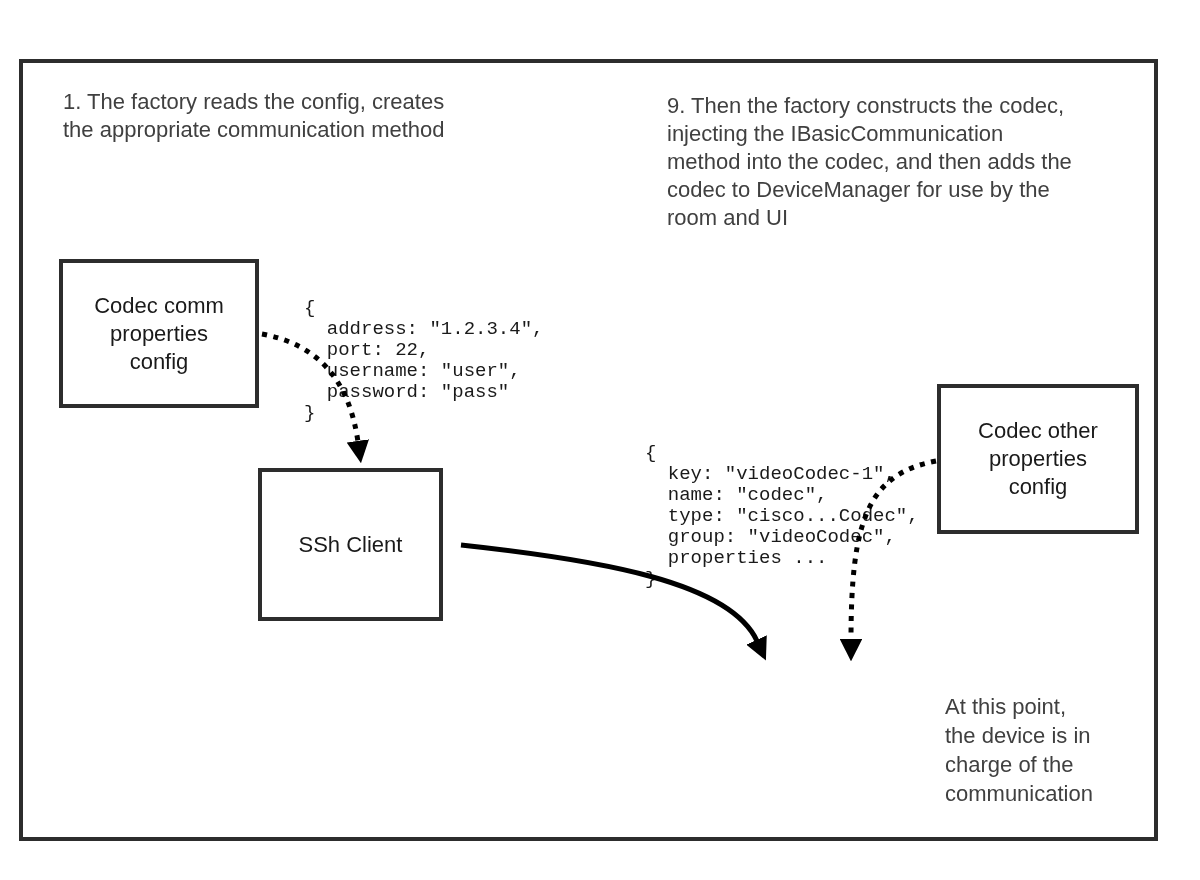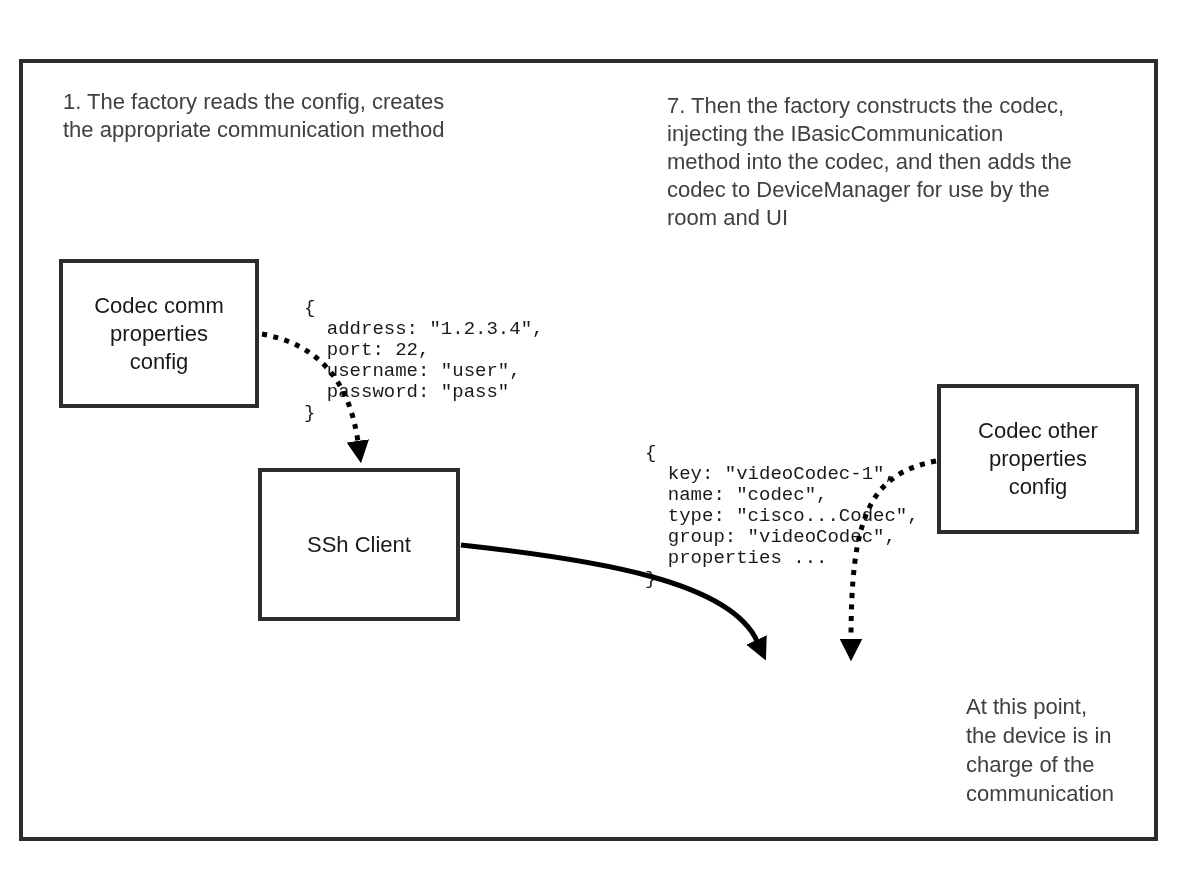--- a/index.html
+++ b/index.html
@@ -52,23 +52,23 @@
     position: absolute;
     margin: 0;
     font-family: "Liberation Mono", "DejaVu Sans Mono", monospace;
     font-size: 19px;
     line-height: 21px;
     white-space: pre;
     color: #1a1a1a;
   }
   #note-step1  { left: 63px;  top: 88px; }
   #note-step2  { left: 667px; top: 92px; }
-  #note-result { left: 945px; top: 692px; line-height: 29px; margin-left: 21px; }
+  #note-result { left: 945px; top: 692px; line-height: 29px; }
   #node-codec-comm  { left: 59px;  top: 259px; width: 200px; height: 149px; }
-  #node-ssh-client  { left: 258px; top: 468px; width: 202px; height: 153px; }
+  #node-ssh-client  { left: 258px; top: 468px; width: 185px; height: 153px; }
   #node-codec-other { left: 937px; top: 384px; width: 202px; height: 150px; }
   #node-cisco-codec { left: 709px; top: 663px; width: 202px; height: 151px; }
   #code-comm  { left: 304px; top: 298px; }
   #code-codec { left: 645px; top: 443px; }
   .arrows {
     position: absolute;
     left: 0;
     top: 0;
     pointer-events: none;
   }
@@ -84,21 +84,21 @@
 </head>
 <body>
 
 <div class="canvas">
 
   <div class="frame"></div>
 
   <div class="note" id="note-step1">1. The factory reads the config, creates
 the appropriate communication method</div>
 
-  <div class="note" id="note-step2">7. Then the factory constructs the codec,
+  <div class="note" id="note-step2">9. Then the factory constructs the codec,
 injecting the IBasicCommunication
 method into the codec, and then adds the
 codec to DeviceManager for use by the
 room and UI</div>
 
   <div class="node" id="node-codec-comm">
     <span class="label">Codec comm
 properties
 config</span>
   </div>

